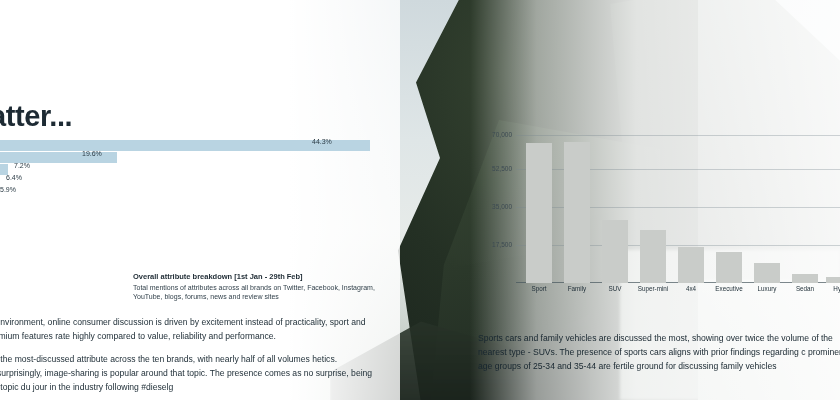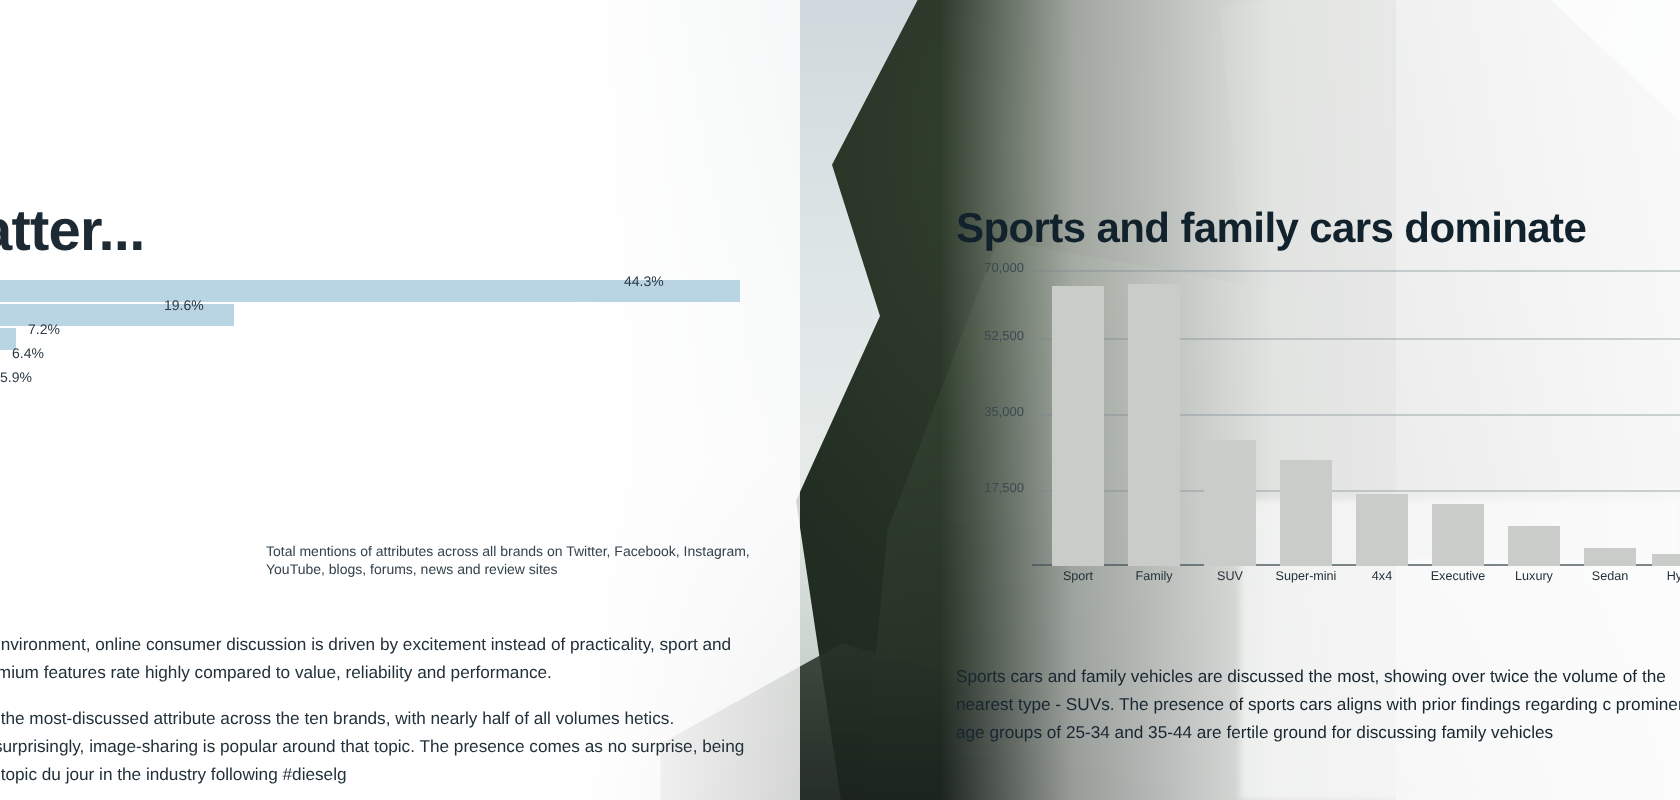--- a/index.html
+++ b/index.html
@@ -269,32 +269,32 @@
 
       <div class="hbar-val" style="left:40px;">5.9%</div>
     </div>
     <div class="hbar-row" style="left:-40px; top:200px; width:420px;">
       
       
     </div>
   </div>
 
   <div id="left-caption">
+    <div class="cap-title">Overall attribute breakdown [1st Jan - 29th Feb]</div>
     <div class="cap-sub">Total mentions of attributes across all brands on Twitter, Facebook, Instagram, YouTube, blogs, forums, news and review sites</div>
   </div>
 
   <div id="left-body">
     <p>of environment, online consumer discussion is driven by excitement instead of practicality, sport and premium features rate highly compared to value, reliability and performance.</p>
     <p>ray the most-discussed attribute across the ten brands, with nearly half of all volumes hetics. Unsurprisingly, image-sharing is popular around that topic. The presence comes as no surprise, being the topic du jour in the industry following #dieselg</p>
   </div>
 </div>
 
 <div id="right-slide">
 
-  <div id="right-title">Sports and family cars dominate</div>
 
   <div id="chart">
 
     <div class="ytick" style="top:-4px;">70,000</div>
     <div class="gridline" style="top:0px;"></div>
 
     <div class="ytick" style="top:30px;">52,500</div>
     <div class="gridline" style="top:34px;"></div>
 
     <div class="ytick" style="top:68px;">35,000</div>

